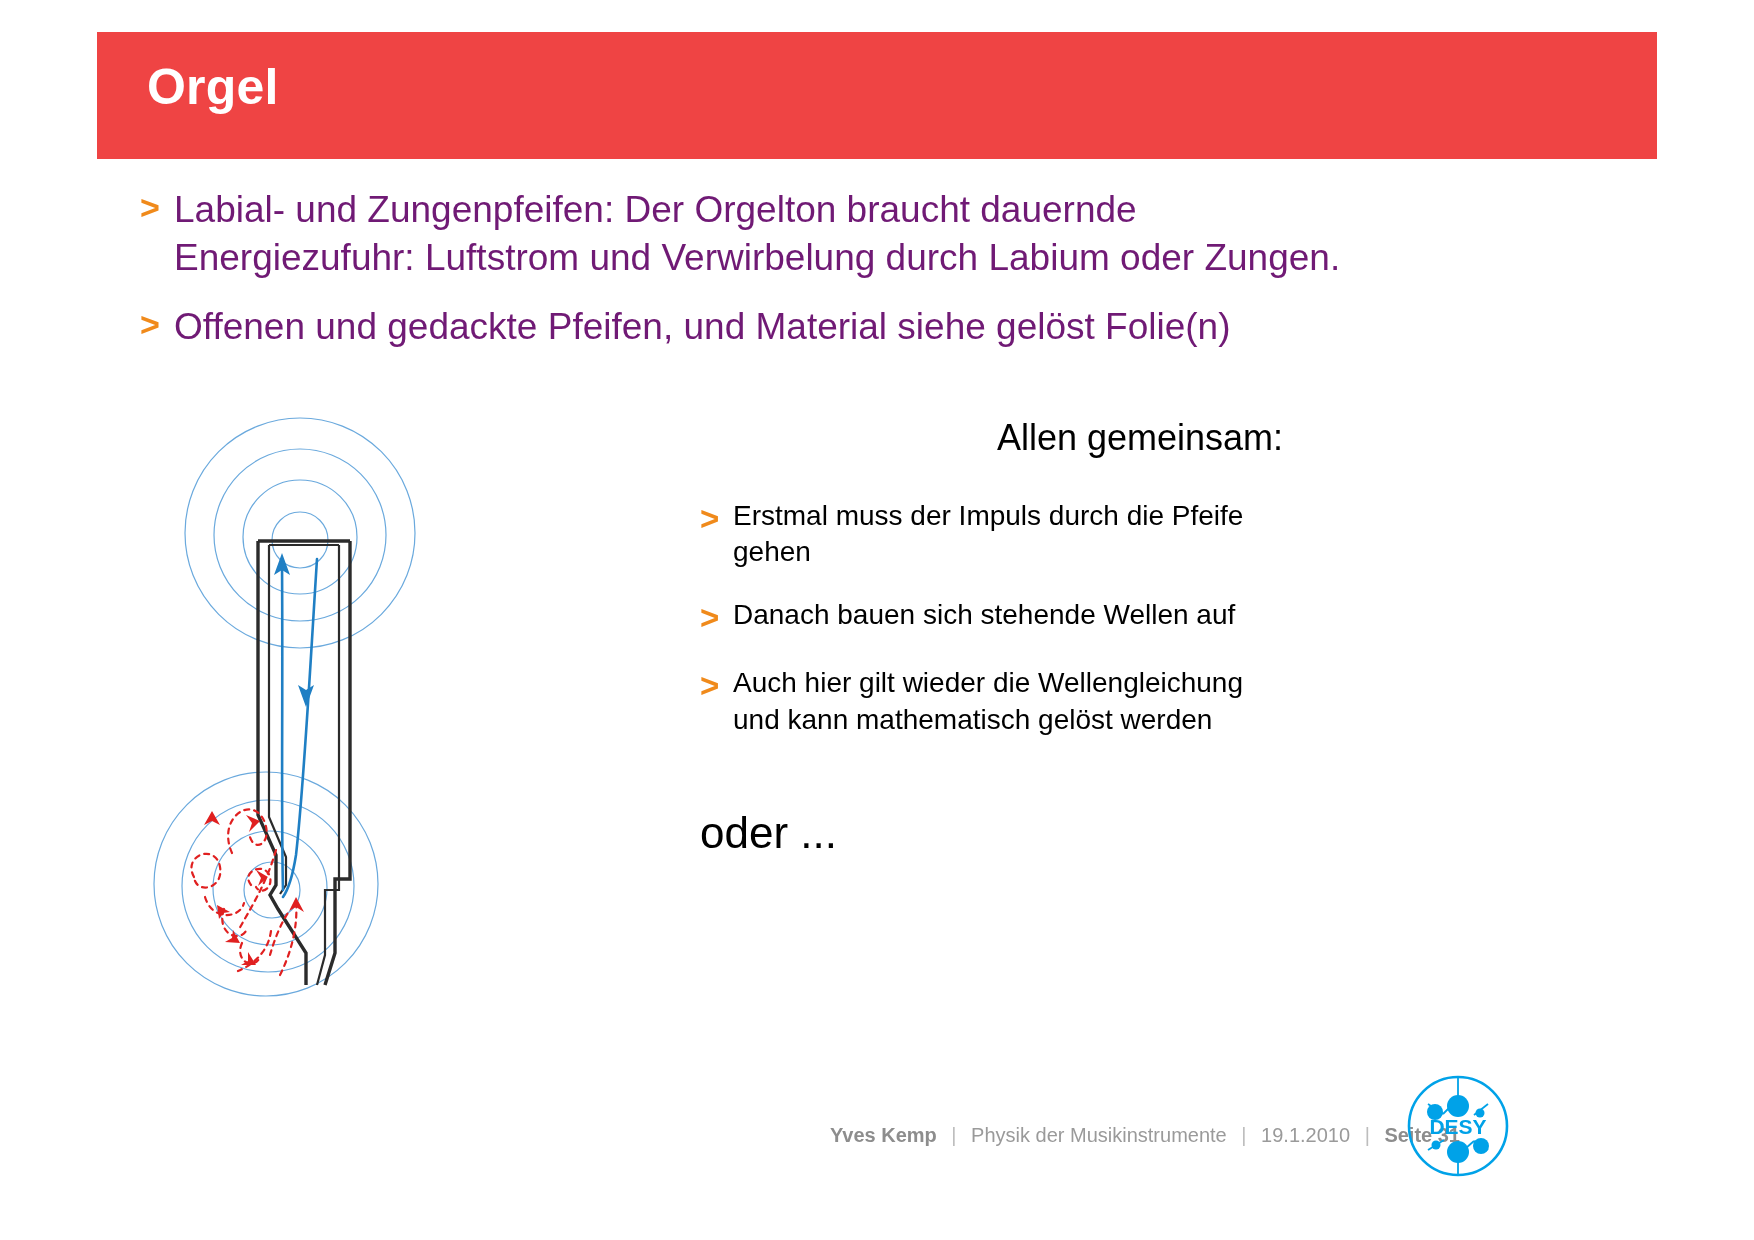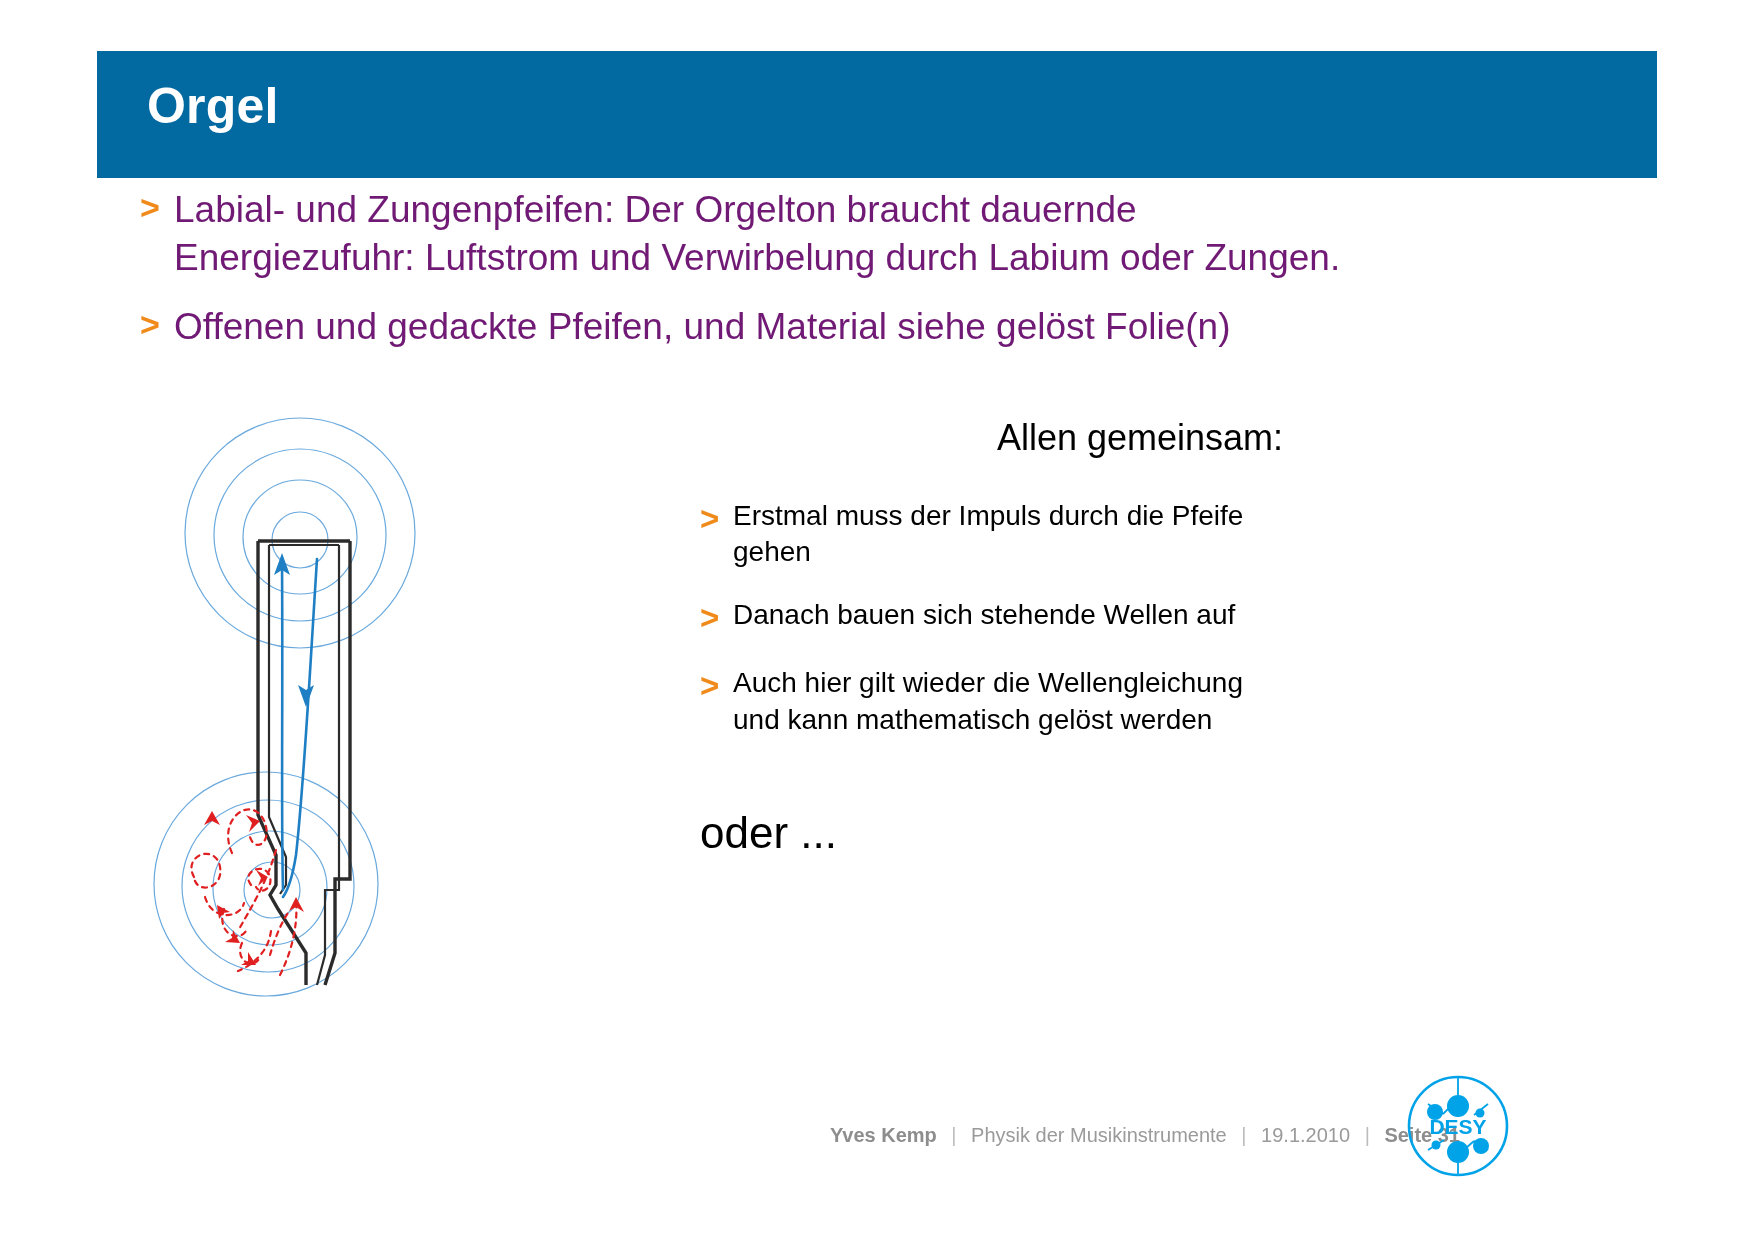--- a/index.html
+++ b/index.html
@@ -17,24 +17,24 @@
   .slide {
     position: absolute;
     inset: 0;
     background: #ffffff;
   }
 
   
   .title-banner {
     position: absolute;
     left: 97px;
-    top: 51px;
+    top: 32px;
     width: 1560px;
     height: 127px;
-    background: #0369a1;
+    background: #ef4444;
   }
   .title-text {
     position: absolute;
     left: 50px;
     top: 28px;
     font-size: 50px;
     font-weight: bold;
     color: #ffffff;
     letter-spacing: 0.2px;
     line-height: 1.1;

